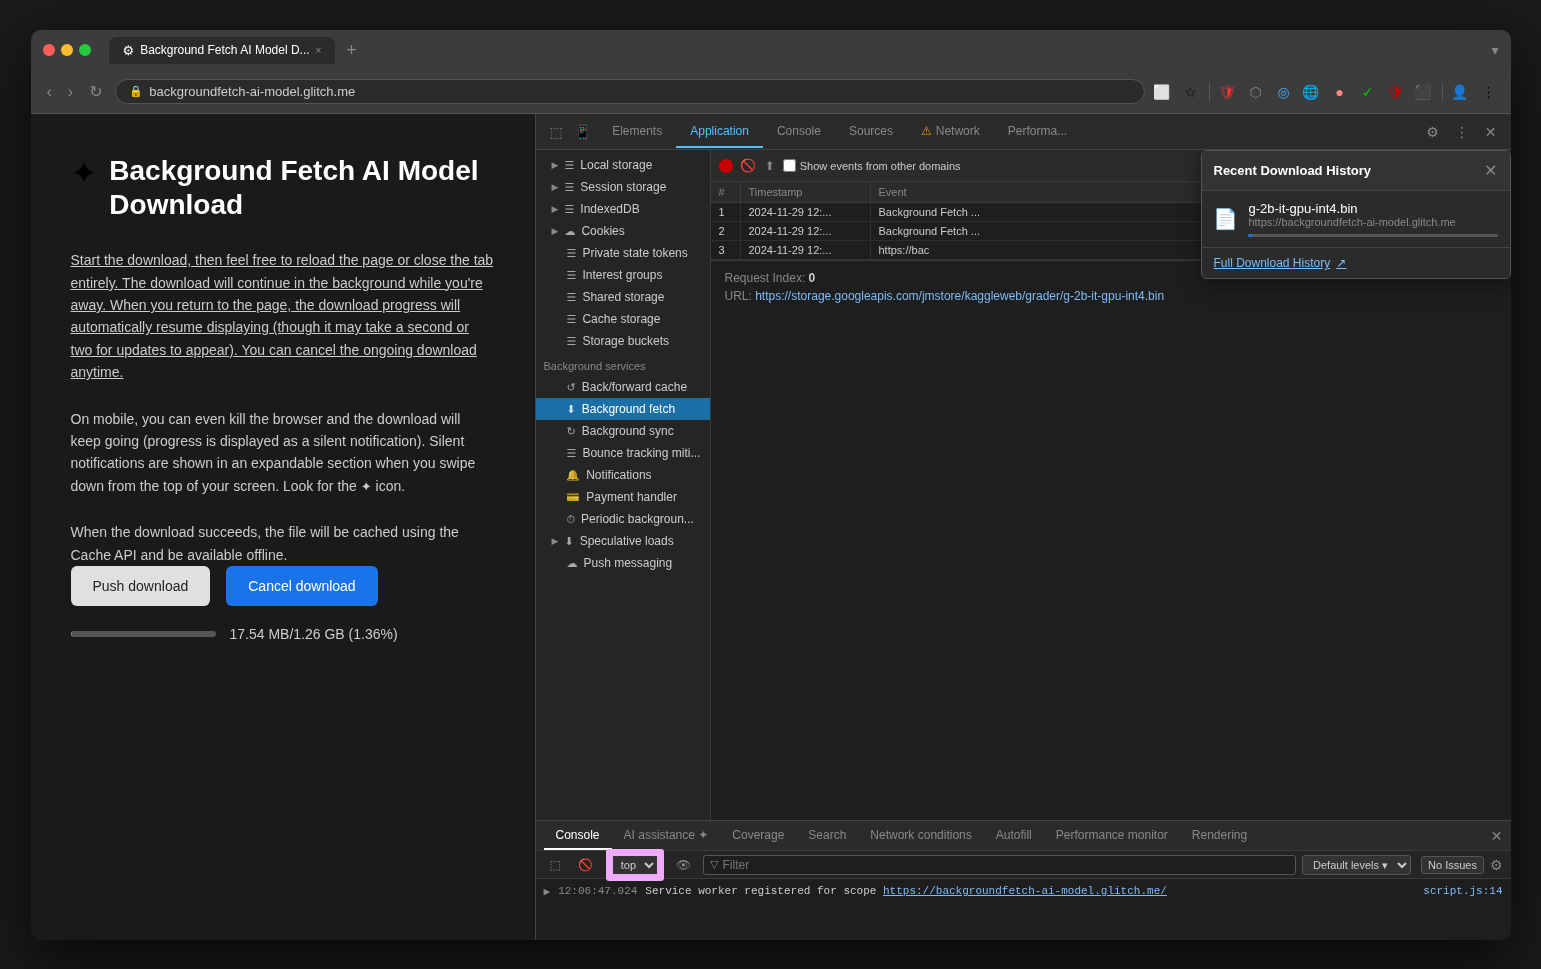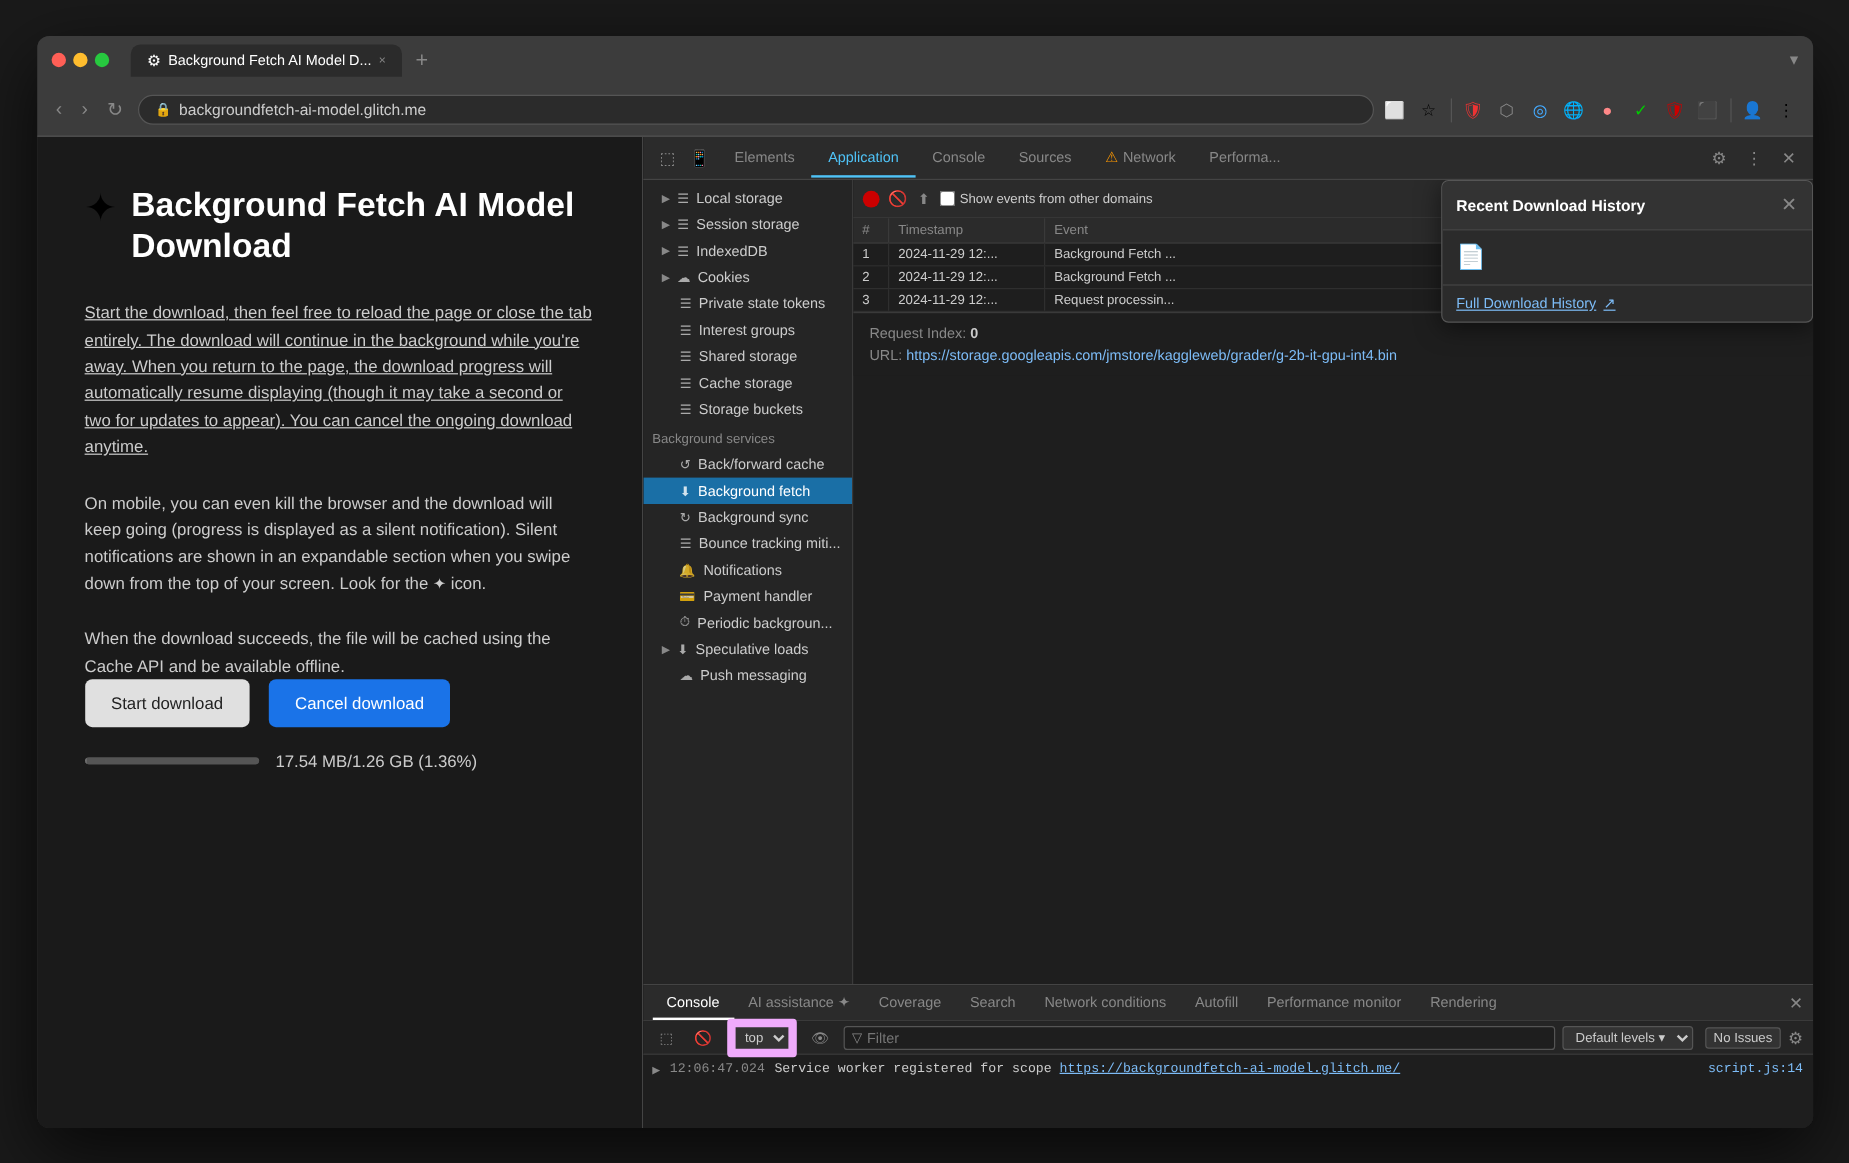--- a/index.html
+++ b/index.html
@@ -470,21 +470,21 @@
         <span class="site-title-text">Background Fetch AI Model Download</span>
       </div>
       <p class="site-description">Start the download, then feel free to reload the page or close the tab entirely. The download will continue in the background while you're away. When you return to the page, the download progress will automatically resume displaying (though it may take a second or two for updates to appear). You can cancel the ongoing download anytime.</p>
       <p class="site-description-2">
         <span>On mobile, you can even kill the browser and the download will keep going (progress is displayed as a silent notification). Silent notifications are shown in an expandable section when you swipe down from the top of your screen. Look for the</span>
         <span class="site-icon-inline">✦</span>
         <span>icon.</span>
       </p>
       <p class="site-description-3">When the download succeeds, the file will be cached using the Cache API and be available offline.</p>
       <div class="btn-group">
-        <button class="btn-start">Start download</button>
+        <button class="btn-start">Push download</button>
         <button class="btn-cancel">Cancel download</button>
       </div>
       <div class="progress-container">
         <div class="progress-bar-wrap">
           <div class="progress-bar-fill" style="width: 1.36%;"></div>
         </div>
         <span class="progress-text">17.54 MB/1.26 GB (1.36%)</span>
       </div>
     </div>
 
@@ -645,21 +645,20 @@
           </div>
           <div class="table-row">
             <div class="td">2</div>
             <div class="td">2024-11-29 12:...</div>
             <div class="td">Background Fetch ...</div>
             <div class="td">https://bac</div>
           </div>
           <div class="table-row">
             <div class="td">3</div>
             <div class="td">2024-11-29 12:...</div>
-            <div class="td">Request processin...</div>
             <div class="td">https://bac</div>
           </div>
 
           <div class="request-details">
             <div>
               <span class="label">Request Index:</span>
               <strong>0</strong>
             </div>
             <div style="margin-top:4px;">
               <span class="label">URL:</span>
@@ -668,20 +667,27 @@
           </div>
 
           <div class="download-history-popup">
             <div class="popup-header">
               <span class="popup-title">Recent Download History</span>
               <button class="popup-close">✕</button>
             </div>
             <div class="popup-content">
               <div class="download-item">
                 <span class="file-icon">📄</span>
+                <div class="file-info">
+                  <div class="file-name">g-2b-it-gpu-int4.bin</div>
+                  <div class="file-url">https://backgroundfetch-ai-model.glitch.me</div>
+                  <div class="progress-bar-popup">
+                    <div class="progress-bar-popup-fill" style="width: 1.36%;"></div>
+                  </div>
+                </div>
               </div>
             </div>
             <div class="full-history-link">
               <span>Full Download History</span>
               <span>↗</span>
             </div>
           </div>
 
         </div>
       </div>

